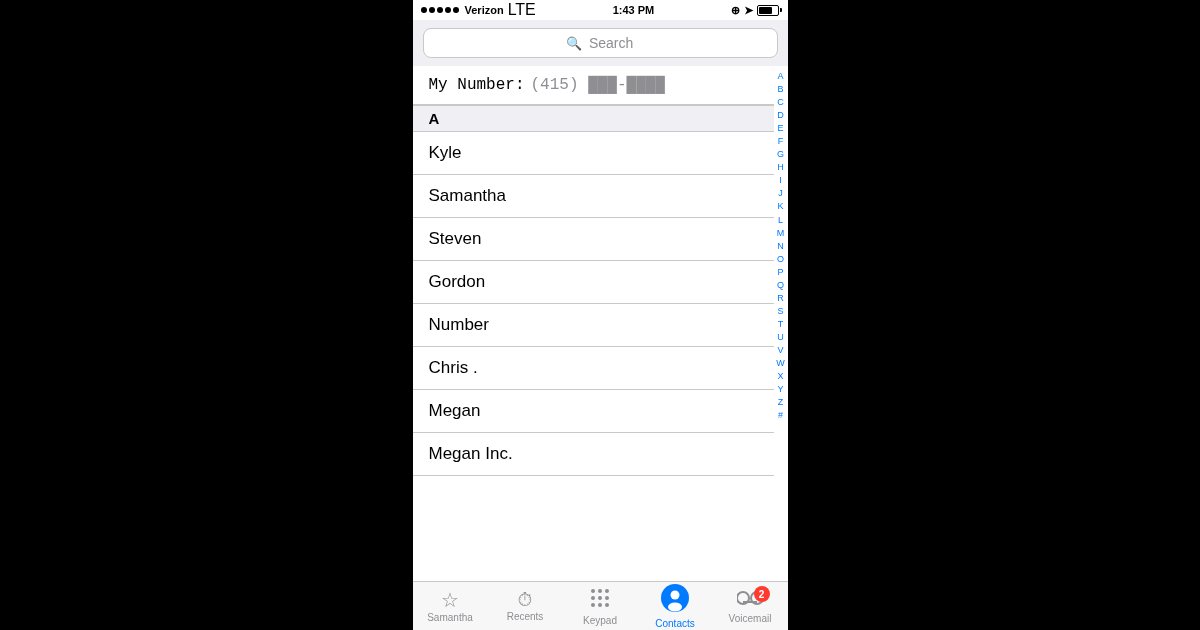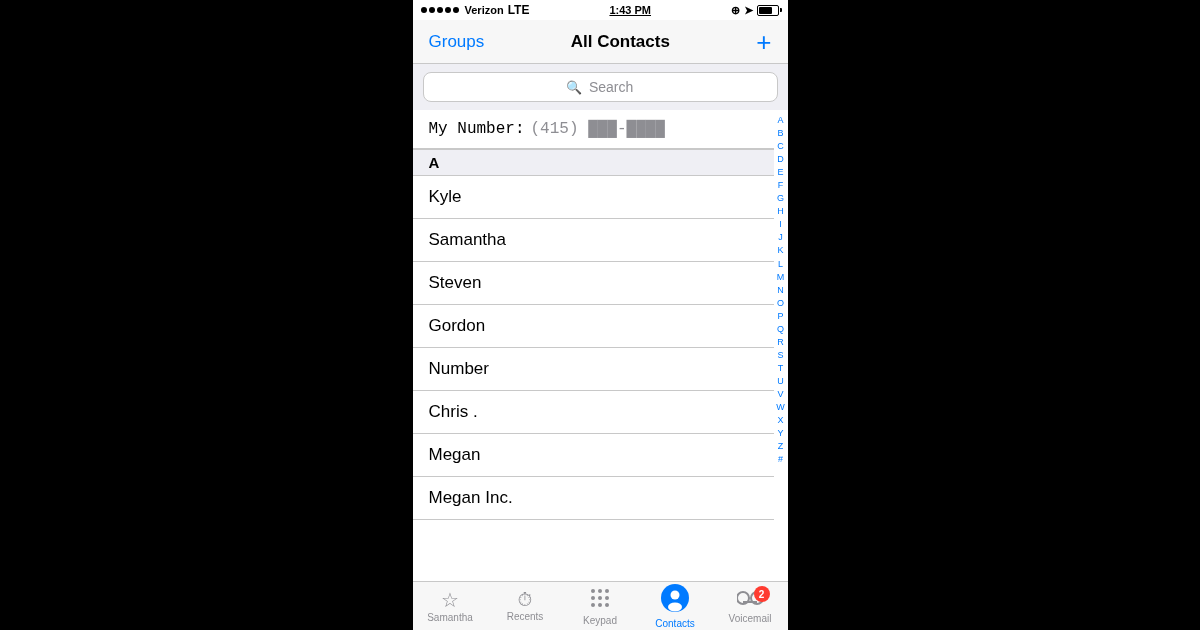--- a/index.html
+++ b/index.html
@@ -30,22 +30,22 @@
       justify-content: space-between;
       padding: 0 8px;
       font-size: 11px;
       font-weight: 600;
       flex-shrink: 0;
     }
     .status-left { display: flex; align-items: center; gap: 2px; }
     .signal-dots { display: flex; gap: 2px; align-items: center; }
     .dot { width: 6px; height: 6px; border-radius: 50%; background: #000; }
     .carrier-text { margin-left: 4px; font-size: 11px; }
-    .lte-badge { font-size: 12px; font-weight: 700; margin-left: 2px; }
-    .status-center { font-size: 11px; font-weight: 600; text-decoration: underline; }
+    .lte-badge { font-size: 16px; font-weight: 400; margin-left: 2px; }
+    .status-center { font-size: 11px; font-weight: 600; }
     .status-right { display: flex; align-items: center; gap: 4px; font-size: 10px; }
     .battery-icon {
       width: 22px; height: 11px; border: 1.5px solid #000; border-radius: 2px;
       position: relative; display: flex; align-items: center; padding: 1px;
     }
     .battery-icon::after {
       content: '';
       width: 2px; height: 4px; background: #000;
       position: absolute; right: -4px; top: 50%; transform: translateY(-50%);
       border-radius: 0 1px 1px 0;
@@ -229,25 +229,20 @@
     <div class="status-center">1:43 PM</div>
     <div class="status-right">
       <span style="font-size:11px;">⊕</span>
       <span style="font-size:11px;">➤</span>
       <div class="battery-icon">
         <div class="battery-fill"></div>
       </div>
     </div>
   </div>
 
-  <div class="nav-bar">
-    <span class="nav-groups">Groups</span>
-    <span class="nav-title">All Contacts</span>
-    <span class="nav-add">+</span>
-  </div>
 
   <div class="search-container">
     <div class="search-bar">
       <span class="search-icon-svg">🔍</span>
       <span class="search-text">Search</span>
     </div>
   </div>
 
   <div class="content">
     <div class="contacts-list">

